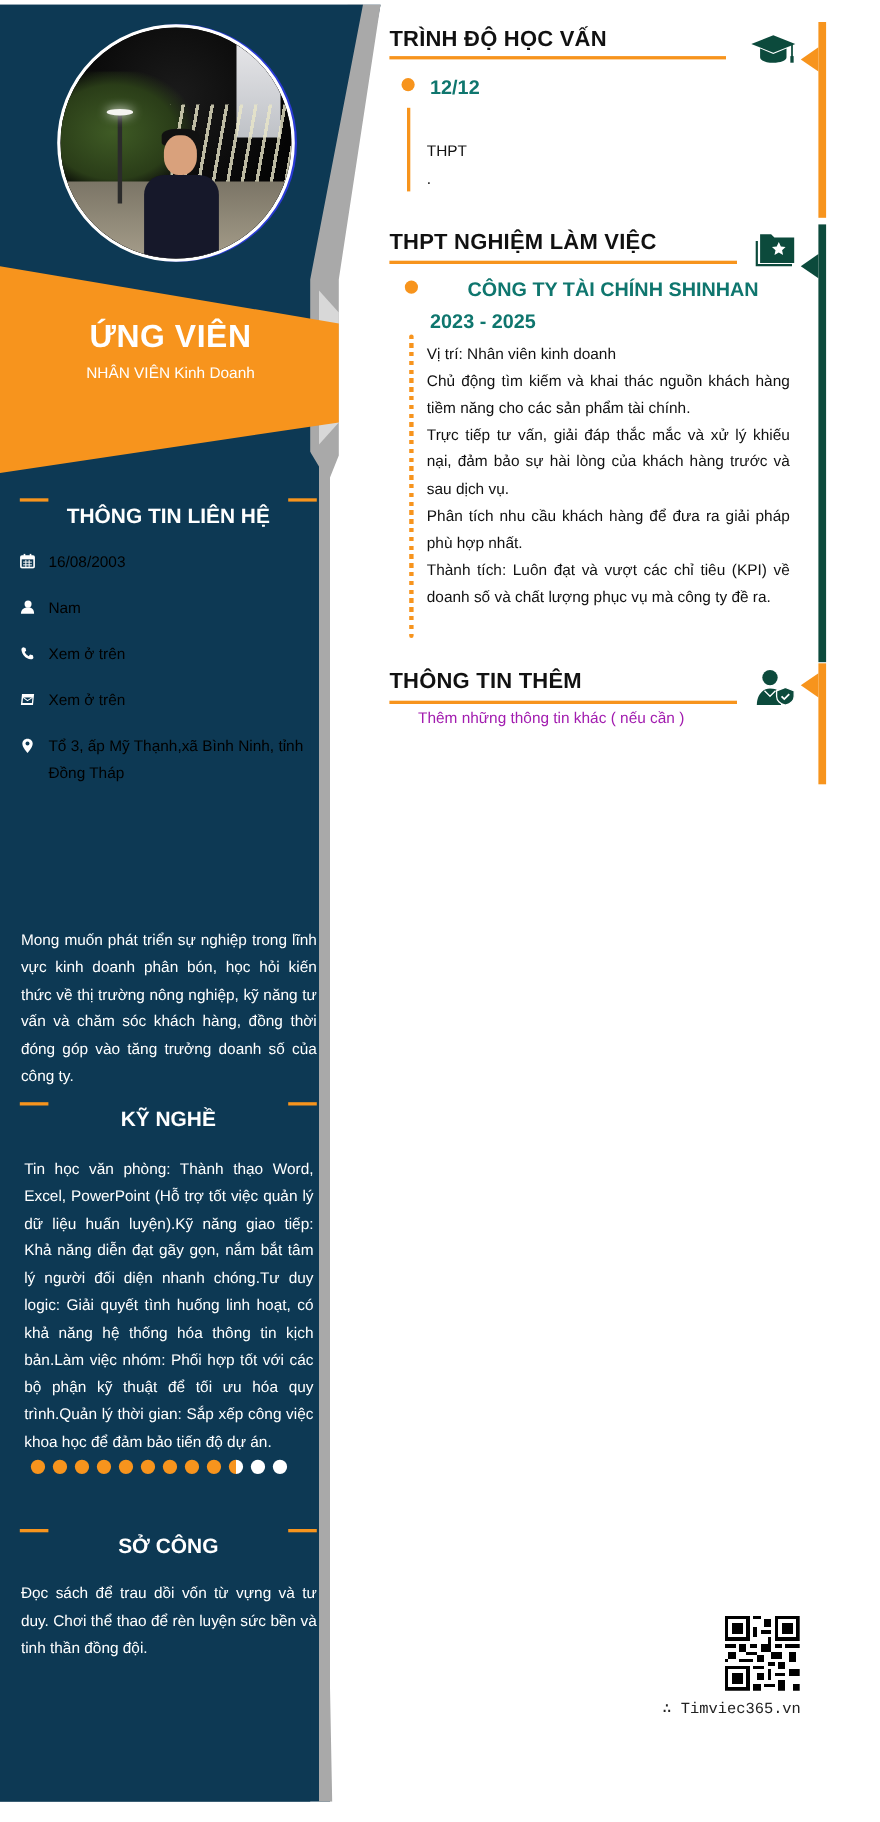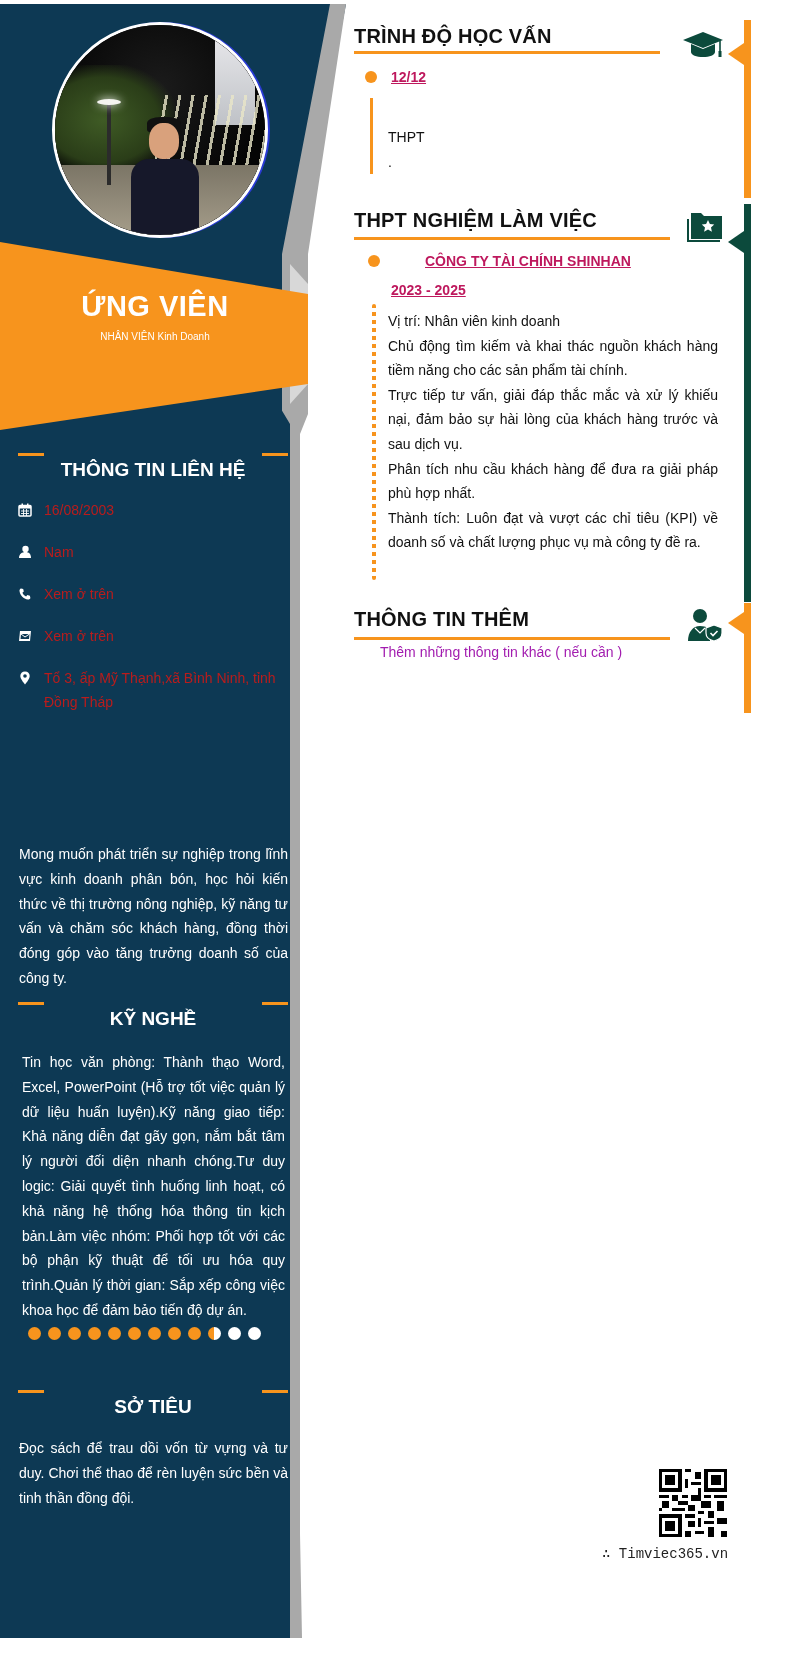--- a/index.html
+++ b/index.html
@@ -17,27 +17,27 @@
   .avatar .arches { position: absolute; right: 0; top: 70px; width: 110px; height: 90px; background: repeating-linear-gradient(100deg, transparent 0 10px, #e9e6c8 10px 13px); opacity: .8; }
   .avatar .ground { position: absolute; left: 0; bottom: 0; width: 100%; height: 70px; background: linear-gradient(#7b7566, #a59d8a); }
   .avatar .lamp { position: absolute; left: 52px; top: 80px; width: 4px; height: 80px; background: #2b2b2b; }
   .avatar .lamp::before { content: ""; position: absolute; left: -10px; top: -6px; width: 24px; height: 6px; border-radius: 50%; background: #f4f4f0; box-shadow: 0 0 10px #fff; }
   .avatar .person-head { position: absolute; left: 94px; top: 98px; width: 30px; height: 36px; border-radius: 45%; background: #d9a17c; }
   .avatar .person-hair { position: absolute; left: 92px; top: 92px; width: 34px; height: 16px; border-radius: 40% 40% 20% 20%; background: #111; }
   .avatar .person-body { position: absolute; left: 76px; top: 134px; width: 68px; height: 90px; border-radius: 18px 18px 0 0; background: #16182a; }
 
   .banner-text { position: absolute; left: 0; top: 290px; width: 310px; text-align: center; color: #ffffff; }
   .banner-name { font-size: 29px; font-weight: bold; letter-spacing: 0.5px; }
-  .banner-title { font-size: 10px; margin-top: 8px; }
+  .banner-title { font-size: 14px; margin-top: 8px; }
 
   .side-heading { position: absolute; left: 18px; width: 270px; display: flex; align-items: flex-start; justify-content: space-between; color: #ffffff; font-weight: bold; font-size: 19px; text-align: center; }
   .side-heading .dash { width: 26px; height: 3px; background: #f7941d; flex: 0 0 26px; }
   .side-heading .txt { flex: 1; line-height: 33px; padding: 0 6px; }
 
-  .contact-list { position: absolute; left: 18px; top: 498px; width: 270px; color: #b91c1c; font-size: 14px; }
+  .contact-list { position: absolute; left: 18px; top: 498px; width: 270px; color: #000000; font-size: 14px; }
   .contact-item { display: flex; align-items: flex-start; margin-bottom: 18px; line-height: 24px; }
   .contact-item .ic { width: 26px; flex: 0 0 26px; height: 24px; display: flex; align-items: center; justify-content: flex-start; }
   .contact-item .ic svg { display: block; }
 
   .side-para { position: absolute; left: 19px; width: 269px; color: #ffffff; font-size: 14px; line-height: 24.8px; text-align: justify; }
 
   .skill-dots { position: absolute; left: 28px; top: 1327px; display: flex; gap: 7px; }
   .skill-dots .dot { width: 13px; height: 13px; border-radius: 50%; background: #f7941d; }
   .skill-dots .dot.half { background: linear-gradient(90deg, #f7941d 50%, #ffffff 50%); }
   .skill-dots .dot.empty { background: #ffffff; }
@@ -45,21 +45,21 @@
   
   .section-title { position: absolute; left: 354px; color: #111111; font-weight: bold; font-size: 20px; letter-spacing: 0.2px; }
   .section-rule { position: absolute; left: 354px; height: 3px; background: #f7941d; }
 
   .timeline-bar { position: absolute; left: 744px; width: 7px; }
   .timeline-arrow { position: absolute; width: 0; height: 0; border-top: 11px solid transparent; border-bottom: 11px solid transparent; }
 
   .sec-icon { position: absolute; }
 
   .bullet { position: absolute; width: 12px; height: 12px; border-radius: 50%; background: #f7941d; }
-  .bold-line { position: absolute; font-weight: bold; font-size: 14px; color: #be185d; text-decoration: underline; }
+  .bold-line { position: absolute; font-weight: bold; font-size: 18px; color: #0f766e; }
   .edu-vline { position: absolute; left: 370px; top: 98px; width: 3px; height: 76px; background: #f7941d; }
   .plain { position: absolute; font-size: 14px; color: #111; }
 
   .dotted-vline { position: absolute; left: 372px; top: 304px; width: 4px; height: 276px; background: repeating-linear-gradient(#f7941d 0 4px, transparent 4px 8px); border-radius: 2px; }
   .exp-desc { position: absolute; left: 388px; top: 309px; width: 330px; font-size: 14px; color: #111; line-height: 24.6px; text-align: justify; }
   .exp-desc div { margin: 0; }
 
   .more-text { position: absolute; left: 380px; top: 644px; font-size: 14px; color: #a21caf; }
 
   .qr { position: absolute; left: 659px; top: 1469px; width: 68px; height: 68px; }
@@ -174,21 +174,21 @@
     <span class="dot"></span>
     <span class="dot"></span>
     <span class="dot"></span>
     <span class="dot half"></span>
     <span class="dot empty"></span>
     <span class="dot empty"></span>
   </div>
 
   <div class="side-heading" style="top:1390px;">
     <span class="dash"></span>
-    <span class="txt">SỞ TIÊU</span>
+    <span class="txt">SỞ CÔNG</span>
     <span class="dash"></span>
   </div>
   <div class="side-para" style="top:1436px;">Đọc sách để trau dồi vốn từ vựng và tư duy. Chơi thể thao để rèn luyện sức bền và tinh thần đồng đội.</div>
 
   <div class="timeline-bar" style="top:20px; height:178px; background:#f7941d;"></div>
   <div class="timeline-arrow" style="left:728px; top:43px; border-right:16px solid #f7941d;"></div>
   <div class="timeline-bar" style="top:204px; height:398px; background:#0c4a3c;"></div>
   <div class="timeline-arrow" style="left:728px; top:231px; border-right:16px solid #0c4a3c;"></div>
   <div class="timeline-bar" style="top:603px; height:110px; background:#f7941d;"></div>
   <div class="timeline-arrow" style="left:728px; top:612px; border-right:16px solid #f7941d;"></div>

